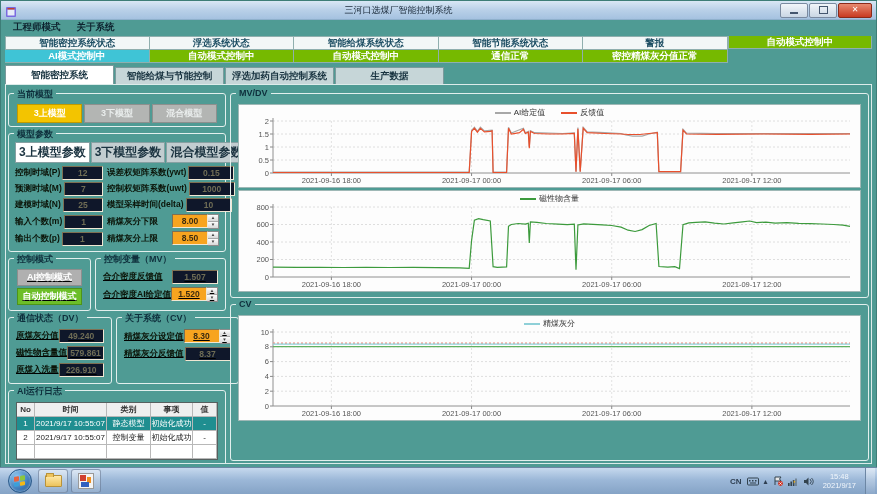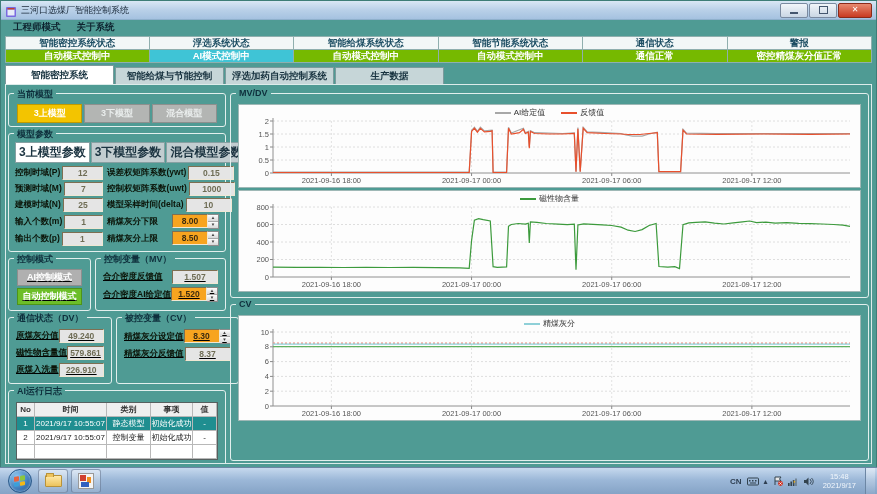--- a/index.html
+++ b/index.html
@@ -3,21 +3,21 @@
 <meta charset="utf-8">
 <style>
   html,body{margin:0;padding:0;}
   body{width:877px;height:494px;overflow:hidden;position:relative;
        font-family:"Liberation Sans","DejaVu Sans",sans-serif;background:#4f9b94;}
   .desktop{position:absolute;inset:0;}
   
   .window{position:absolute;left:0;top:0;right:0;bottom:26px;background:#4f9b94;
           display:flex;flex-direction:column;border:1px solid #3d7d77;}
   .titlebar{height:18px;display:flex;align-items:center;padding:0 4px;gap:4px;
-            background:linear-gradient(#d9e7f5,#b9d0e8 50%,#a5c2e0);border-bottom:1px solid #8fb0cc;}
+            background:linear-gradient(#d9e7f5,#b9d0e8 50%,#a5c2e0);border-bottom:1px solid #8fb0cc;text-align:center;}
   .appicon{width:12px;height:12px;display:inline-block;}
   .apptitle{font-size:9px;color:#1a2a3a;flex:1;white-space:nowrap;}
   .winbtns{display:flex;gap:1px;}
   .wbtn{width:26px;height:13px;border:1px solid #7a8aa0;border-radius:2px;
         background:linear-gradient(#f2f6fa,#c9d6e4);display:flex;align-items:center;justify-content:center;}
   .wbtn.close{width:32px;background:linear-gradient(#e88a70,#c83a22);border-color:#8a2a1a;}
   .minglyph{width:8px;height:2px;background:#44566e;margin-top:5px;}
   .maxglyph{width:7px;height:6px;border:1.5px solid #44566e;}
   .xglyph{font-size:8px;color:#fff;font-weight:bold;line-height:8px;}
   .menubar{height:15px;display:flex;align-items:center;gap:4px;padding:0 6px;background:#4f9b94;}
@@ -54,21 +54,21 @@
   
   .ptabs{display:flex;margin:0 2px 3px 2px;}
   .ptab{font-size:12px;font-weight:bold;color:#1b3340;background:#c2cdd0;border:1px solid #86a0a2;
         padding:1px 3px;margin-right:1px;white-space:nowrap;}
   .ptab.active{background:#fff;}
   .prow{display:flex;gap:4px;margin:2px 2px;}
   .pcell{display:flex;align-items:center;justify-content:space-between;gap:2px;}
   .pcell.c1{width:88px;}
   .pcell.c2{flex:1;}
   .flabel{font-size:8.5px;font-weight:bold;color:#0b1408;white-space:nowrap;}
-  .ffield{background:#e5e5e5;border-top:1px solid #7e6f52;border-left:1px solid #7e6f52;
+  .ffield{background:#0f172a;border-top:1px solid #7e6f52;border-left:1px solid #7e6f52;
           border-bottom:1px solid #f0e7d3;border-right:1px solid #f0e7d3;
           color:#6f6d55;font-size:8.5px;font-weight:bold;text-align:center;
           width:44px;height:12px;line-height:12px;}
   .ffield.orange{background:#f7a41f;color:#3c2c10;width:34px;}
   .spinwrap{display:flex;align-items:stretch;}
   .spinbtns{display:flex;flex-direction:column;width:10px;border:1px solid #8c8c8c;border-left:none;}
   .spinbtn{flex:1;font-size:4.5px;line-height:6px;text-align:center;color:#444;
            background:linear-gradient(#fdfdfd,#d8d8d8);}
   .spinbtn+.spinbtn{border-top:1px solid #a8a8a8;}
   
@@ -153,21 +153,20 @@
     <div class="menubar">
       <span class="menuitem">工程师模式</span>
       <span class="menuitem">关于系统</span>
     </div>
 
     <div class="statusgrid">
         <div class="scell shead">智能密控系统状态</div>
         <div class="scell shead">浮选系统状态</div>
         <div class="scell shead">智能给煤系统状态</div>
         <div class="scell shead">智能节能系统状态</div>
-        <div class="scell shead">通信状态</div>
         <div class="scell shead">警报</div>
         <div class="scell sval green firstv">自动模式控制中</div>
         <div class="scell sval cyan">AI模式控制中</div>
         <div class="scell sval green">自动模式控制中</div>
         <div class="scell sval green">自动模式控制中</div>
         <div class="scell sval green">通信正常</div>
         <div class="scell sval green">密控精煤灰分值正常</div>
       </div>
 
     <div class="tabstrip">
@@ -304,21 +303,21 @@
                   <span class="flabel">磁性物含量值</span>
                   <div class="ffield">579.861</div>
                 </div>
                 <div class="vrow">
                   <span class="flabel">原煤入洗量</span>
                   <div class="ffield">226.910</div>
                 </div>
               </div>
           </div>
           <div class="groupbox" style="flex:1;">
-            <span class="gbtitle">被控变量（CV）</span>
+            <span class="gbtitle">关于系统（CV）</span>
             <div>
                 <div class="vrow">
                   <span class="flabel">精煤灰分设定值</span>
                   <div class="spinwrap">
                     <div class="ffield orange">8.30</div>
                     <div class="spinbtns">
                       <div class="spinbtn">▲</div>
                       <div class="spinbtn">▼</div>
                     </div>
                   </div>

